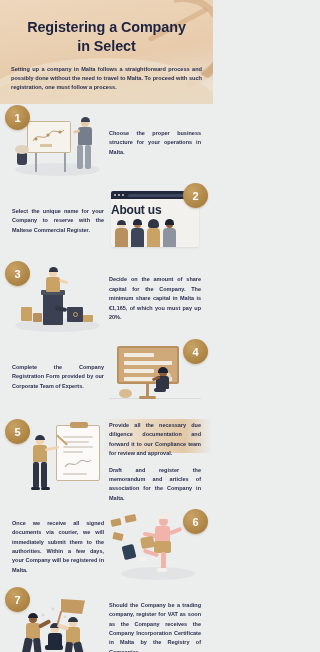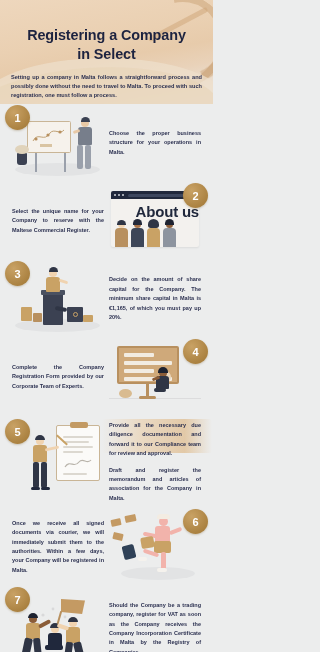--- a/index.html
+++ b/index.html
@@ -55,21 +55,21 @@
     background:rgba(232,211,184,.6);
     border-radius:50%;
     transform:rotate(-4deg);
   }
   h1.title {
     position:relative; z-index:3;
     text-align:center;
     font-size:14.4px; line-height:1.32;
     font-weight:bold; color:#1d2340;
     letter-spacing:-.1px;
-    margin-top:15px;
+    margin-top:7px;
   }
   p.intro {
     position:relative; z-index:3;
     margin-top:9px;
     font-size:5.6px; line-height:1.62;
     color:#2b3050; text-align:justify;
     font-weight:600;
   }
 
   
@@ -112,21 +112,21 @@
   .leg { position:absolute; width:1.6px; background:#9aa0ab; }
   .head { position:absolute; border-radius:50%; }
   .body-sh { position:absolute; border-radius:3px 3px 1px 1px; }
   .limb { position:absolute; border-radius:2px; }
 
   
   .browser { position:absolute; left:4px; top:6px; width:88px; height:56px; background:#f3f1ee; border-radius:2px; overflow:hidden; box-shadow:0 1px 2px rgba(0,0,0,.08); }
   .browser-bar { height:8px; background:#20283c; display:flex; align-items:center; padding:0 3px; gap:2px; }
   .browser-bar span { width:2px; height:2px; border-radius:50%; background:#cfd3da; }
   .browser-url { flex:1; height:3px; background:#3c465e; border-radius:2px; margin-left:2px; }
-  .about-title { position:absolute; left:0; right:0; top:12px; text-align:right; font-size:15px; font-weight:bold; color:#20283c; letter-spacing:-.2px; }
+  .about-title { position:absolute; left:0; right:0; top:12px; text-align:left; font-size:12px; font-weight:bold; color:#20283c; letter-spacing:-.2px; }
   .crowd { position:absolute; left:3px; bottom:0; display:flex; align-items:flex-end; gap:1px; }
   .cp { width:15px; position:relative; height:26px; }
   .cp .h { position:absolute; left:4px; top:0; width:7px; height:7px; border-radius:50%; }
   .cp .b { position:absolute; left:1px; top:7px; width:13px; height:19px; border-radius:4px 4px 0 0; }
 
   
   .formscreen { position:absolute; left:10px; top:5px; width:62px; height:38px; background:#cfa97a; border:2px solid #b8905f; border-radius:2px; padding:5px 5px; }
   .formscreen .row { height:4px; background:#f2ece2; border-radius:1px; margin-bottom:4px; }
   .formscreen .row.s { width:62%; }
   .deskline { position:absolute; left:2px; bottom:14px; width:92px; height:1px; background:#dcdcdd; }

